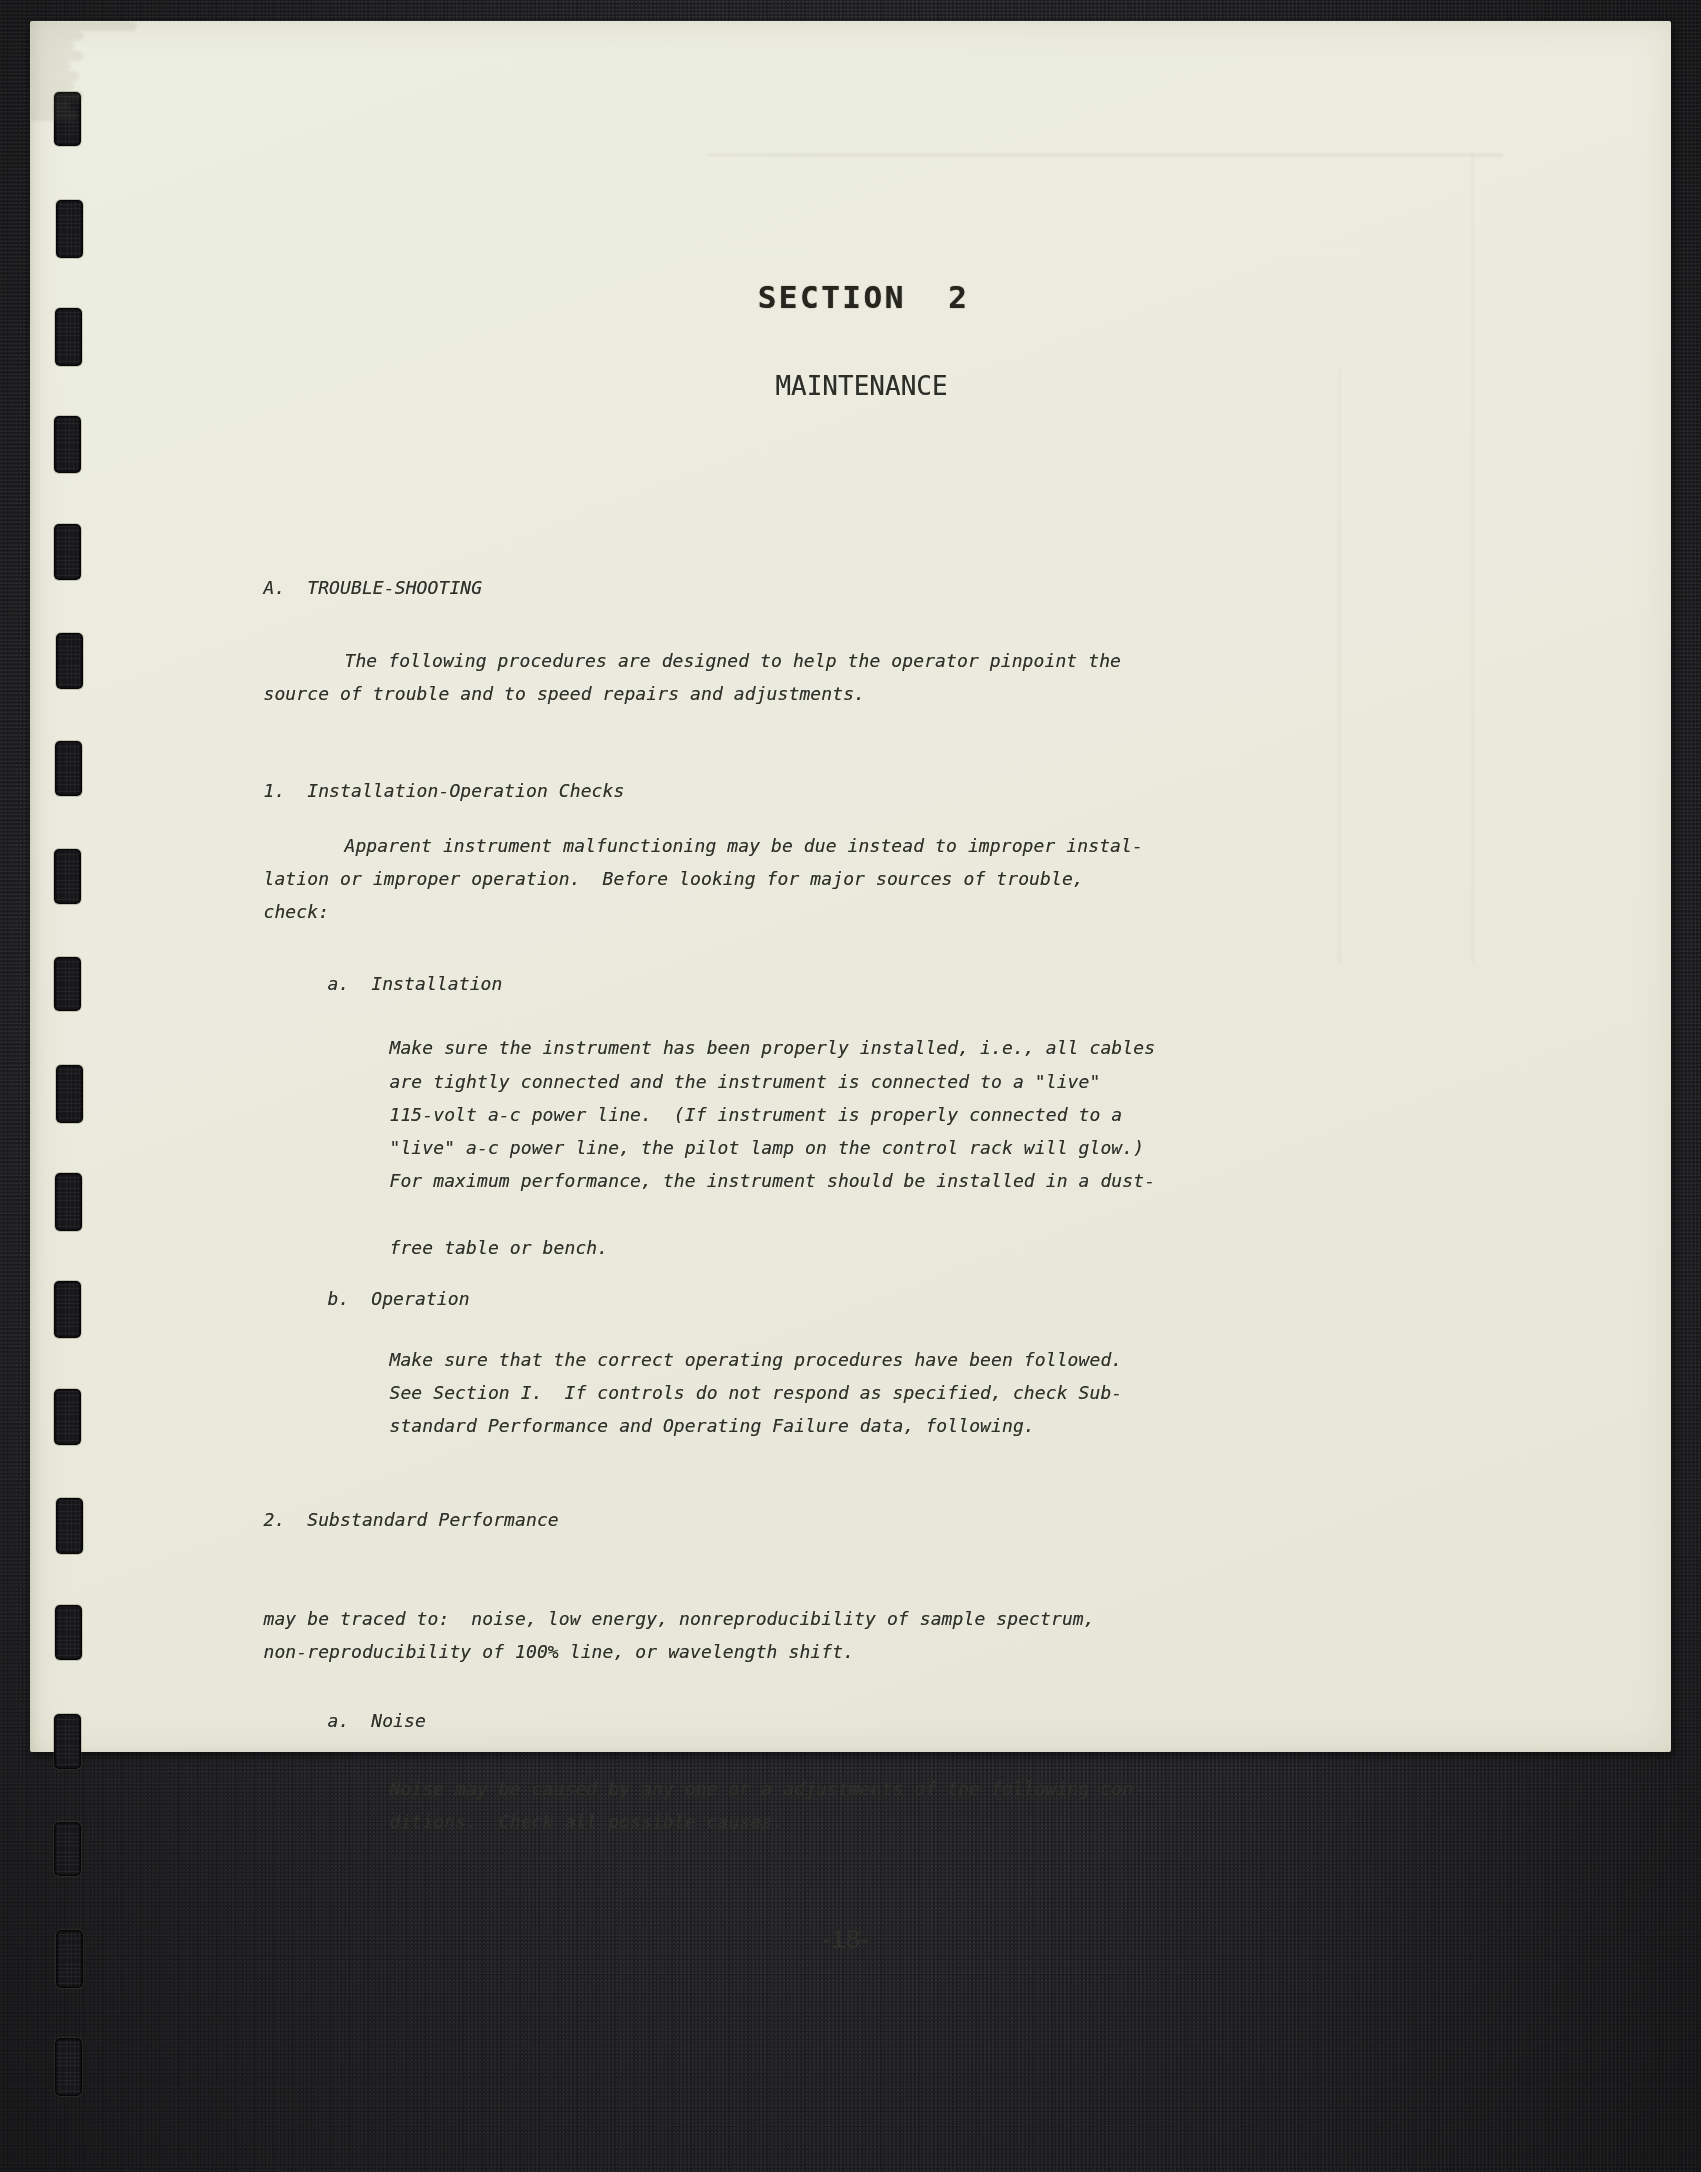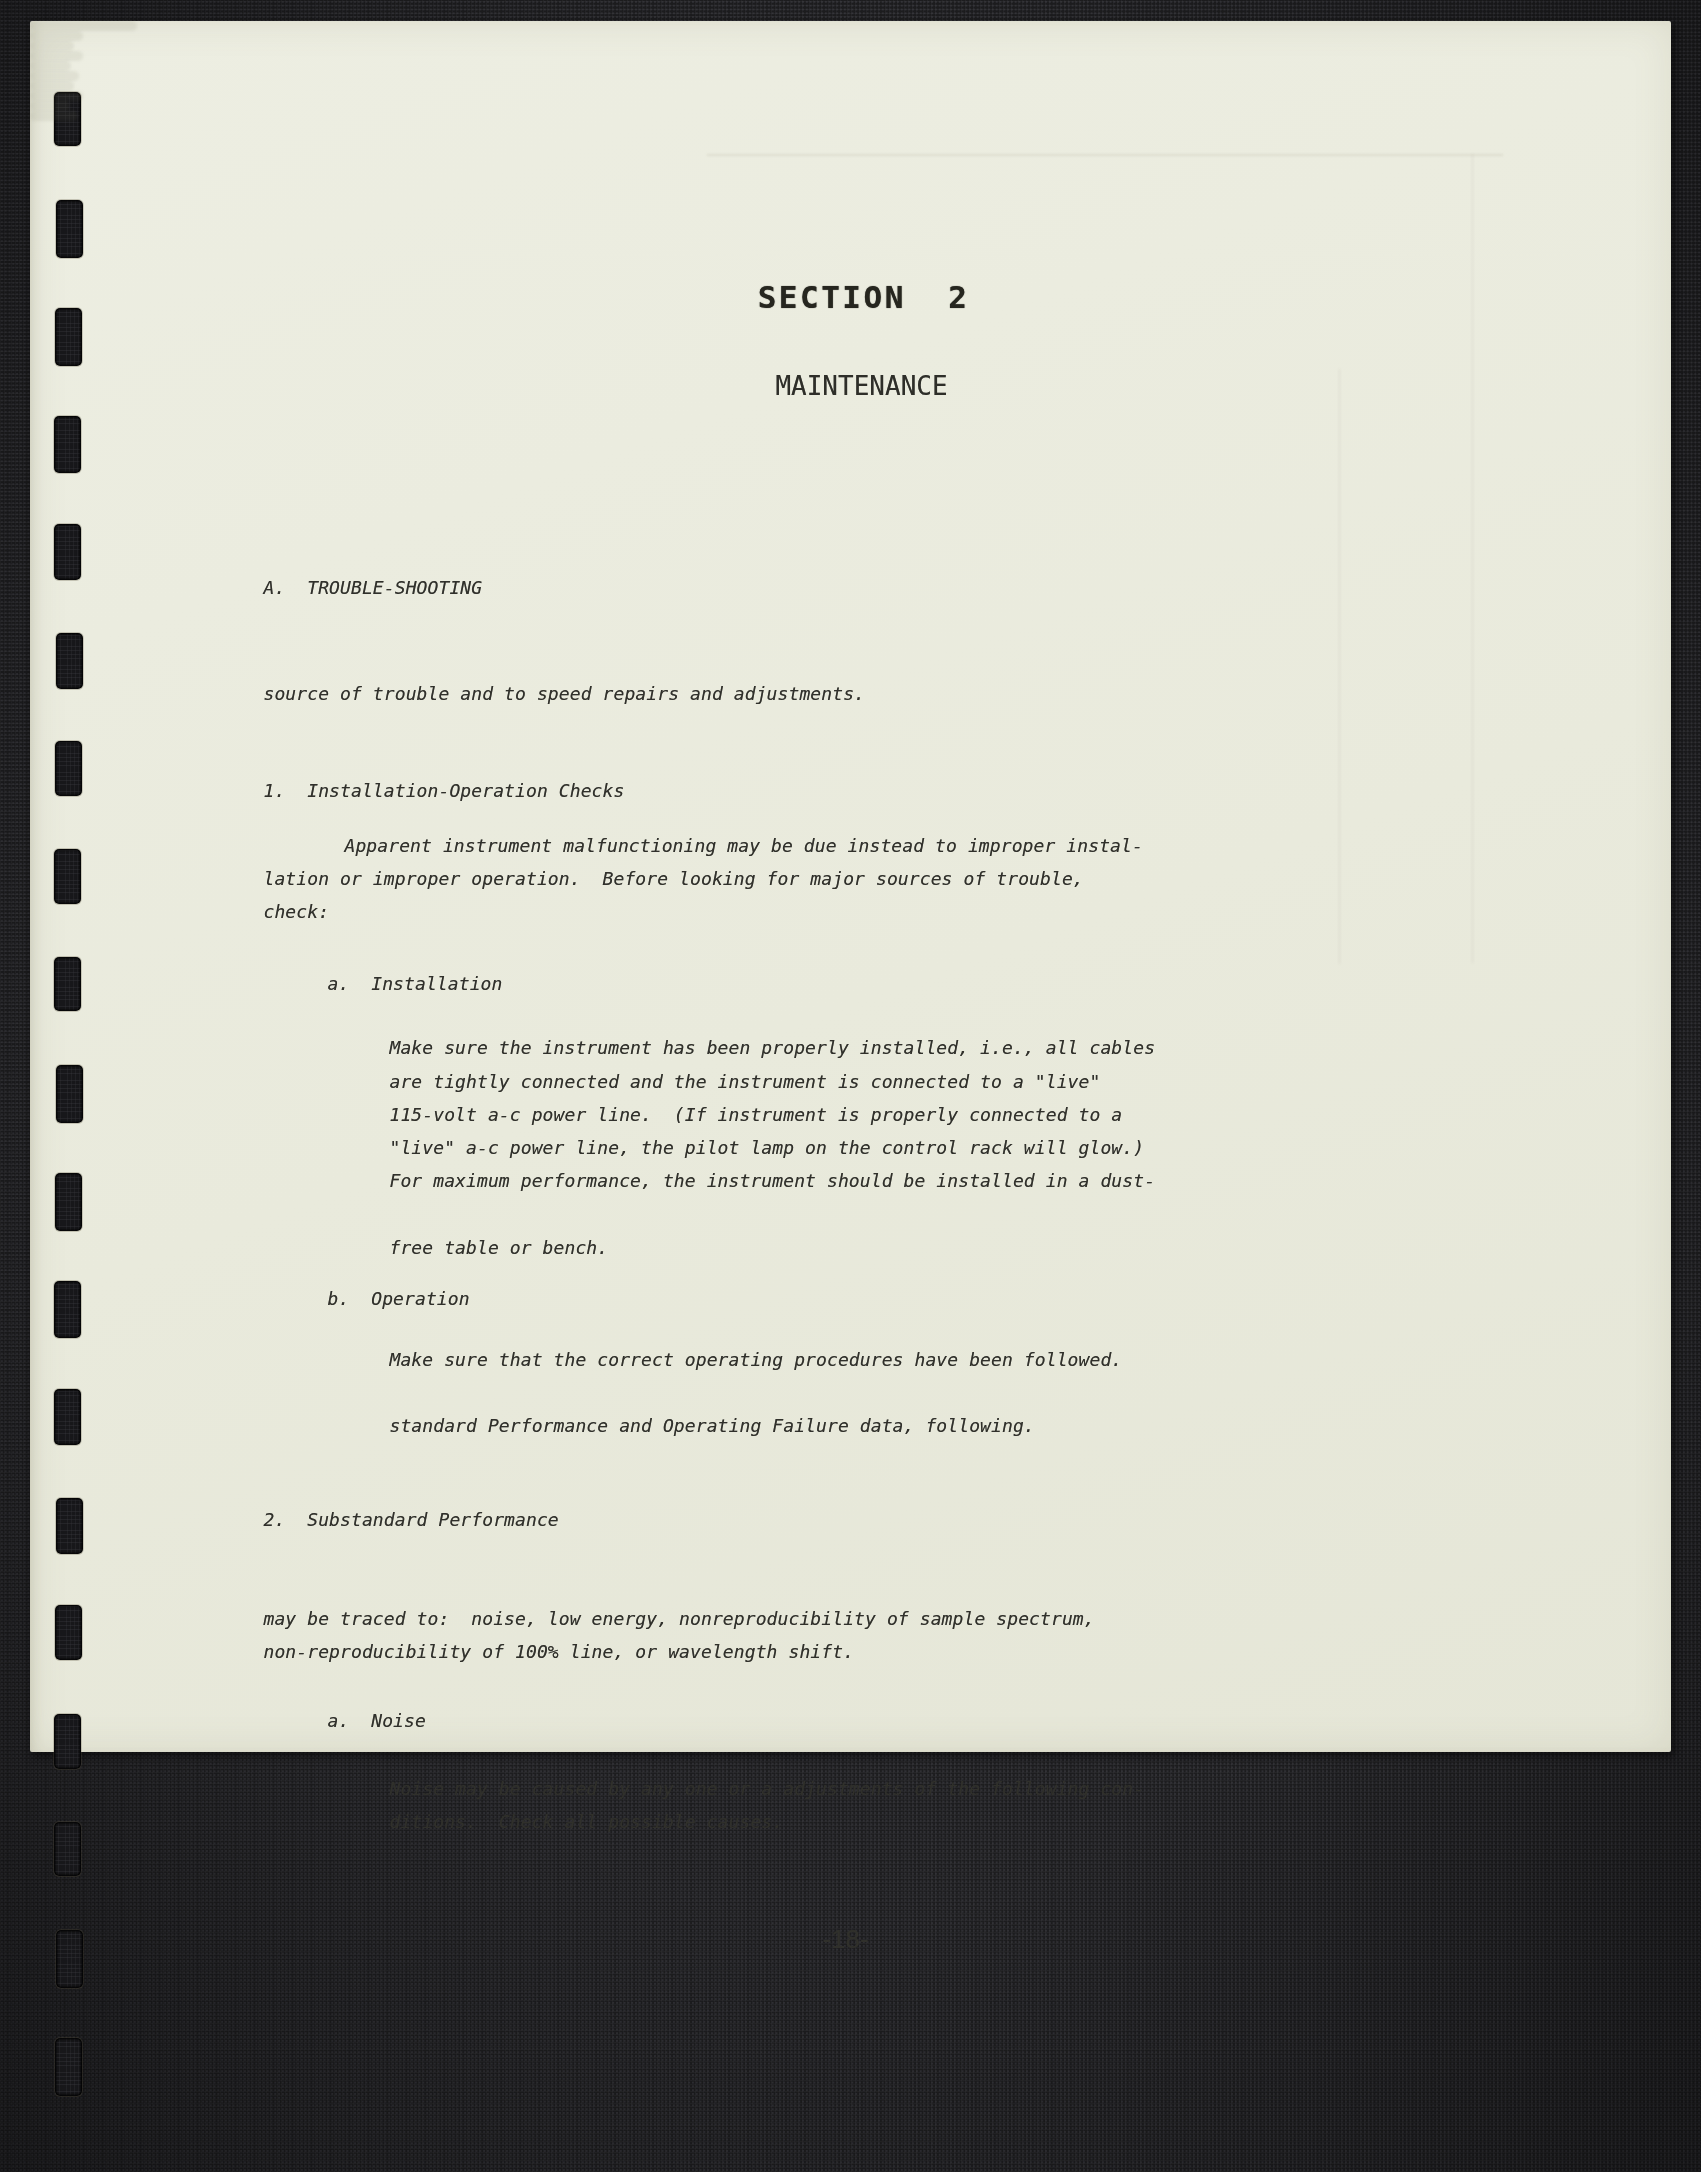--- a/index.html
+++ b/index.html
@@ -128,34 +128,36 @@
       <div class="sm" style="left:1349px;top:655px;width:44px;"></div>
       <div class="sm" style="left:1345px;top:718px;width:53px;"></div>
       <div class="sm" style="left:1349px;top:780px;width:40px;"></div>
       <div class="sm" style="left:1348px;top:843px;width:48px;"></div>
     </div>
 
     <div class="title">SECTION  2</div>
     <div class="subtitle">MAINTENANCE</div>
 
     <div class="ln" style="left:234px;top:558px">A.  TROUBLE-SHOOTING</div>
+    <div class="ln" style="left:315px;top:631px">The following procedures are designed to help the operator pinpoint the</div>
     <div class="ln" style="left:234px;top:664px">source of trouble and to speed repairs and adjustments.</div>
     <div class="ln" style="left:234px;top:761px">1.  Installation-Operation Checks</div>
     <div class="ln" style="left:315px;top:816px">Apparent instrument malfunctioning may be due instead to improper instal-</div>
     <div class="ln" style="left:234px;top:849px">lation or improper operation.  Before looking for major sources of trouble,</div>
     <div class="ln" style="left:234px;top:882px">check:</div>
     <div class="ln" style="left:298px;top:954px">a.  Installation</div>
     <div class="ln" style="left:360px;top:1018px">Make sure the instrument has been properly installed, i.e., all cables</div>
     <div class="ln" style="left:360px;top:1052px">are tightly connected and the instrument is connected to a "live"</div>
     <div class="ln" style="left:360px;top:1085px">115-volt a-c power line.  (If instrument is properly connected to a</div>
     <div class="ln" style="left:360px;top:1118px">"live" a-c power line, the pilot lamp on the control rack will glow.)</div>
     <div class="ln" style="left:360px;top:1151px">For maximum performance, the instrument should be installed in a dust-</div>
     <div class="ln" style="left:360px;top:1218px">free table or bench.</div>
     <div class="ln" style="left:298px;top:1269px">b.  Operation</div>
     <div class="ln" style="left:360px;top:1330px">Make sure that the correct operating procedures have been followed.</div>
+    <div class="ln" style="left:360px;top:1363px">See Section I.  If controls do not respond as specified, check Sub-</div>
     <div class="ln" style="left:360px;top:1396px">standard Performance and Operating Failure data, following.</div>
     <div class="ln" style="left:234px;top:1490px">2.  Substandard Performance</div>
     <div class="ln" style="left:234px;top:1589px">may be traced to:  noise, low energy, nonreproducibility of sample spectrum,</div>
     <div class="ln" style="left:234px;top:1622px">non-reproducibility of 100% line, or wavelength shift.</div>
     <div class="ln" style="left:298px;top:1691px">a.  Noise</div>
     <div class="ln" style="left:360px;top:1759px">Noise may be caused by any one or a adjustments of the following con-</div>
     <div class="ln" style="left:360px;top:1792px">ditions.  Check all possible causes.</div>
 
     <div class="pagenum">-18-</div>
   </div>

